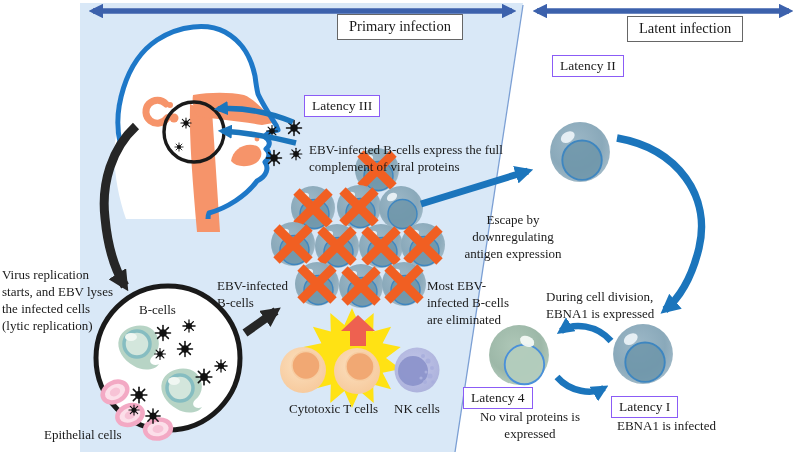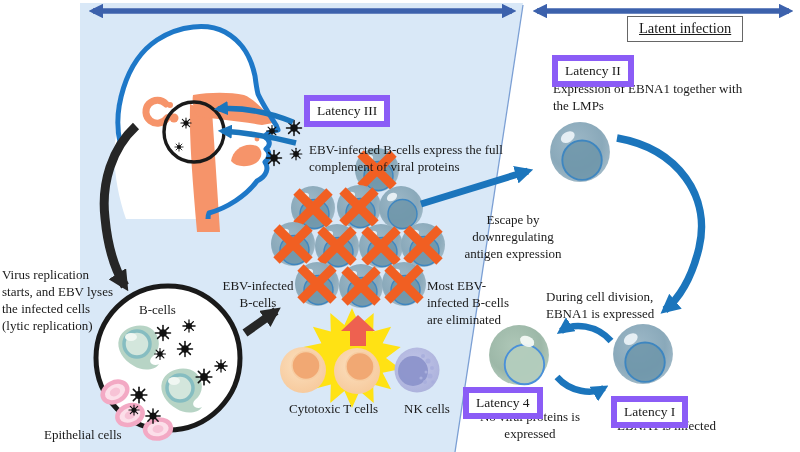--- a/index.html
+++ b/index.html
@@ -1,21 +1,21 @@
 <!DOCTYPE html>
 <html><head>
 <meta charset="utf-8">
 <style>
   html,body{margin:0;padding:0;background:#fff;}
   #stage{position:relative;width:800px;height:452px;overflow:hidden;background:#fff;
          font-family:"Liberation Serif","DejaVu Serif",serif;color:#1a1a1a;}
   #art{position:absolute;left:0;top:0;}
   .txt{position:absolute;font-size:13px;line-height:1.32;z-index:5;}
   .ctr{text-align:center;}
-  .lbox{position:absolute;z-index:6;background:#fff;border:6px solid #8b5cf6;
+  .lbox{position:absolute;z-index:6;background:#fff;border:1px solid #8b5cf6;
         font-size:13.5px;padding:1px 7px;white-space:nowrap;line-height:1.35;}
   .hbox{position:absolute;z-index:6;background:#fff;border:1px solid #666;
         font-size:14.5px;padding:2px 11px;white-space:nowrap;line-height:1.35;}
 </style>
 </head>
 <body>
 
 <div id="stage">
 
 <svg id="art" width="800" height="452" viewBox="0 0 800 452">
@@ -238,39 +238,39 @@
           <circle cx="13" cy="6" r="2.6"></circle>
       <circle cx="8" cy="12" r="2"></circle>
           <circle cx="16" cy="12" r="1.7"></circle>
           <circle cx="6" cy="-14" r="2"></circle>
       <circle cx="4" cy="8" r="1.6"></circle>
           <circle cx="9" cy="2" r="1.5"></circle>
     </g>
   </g>
 </svg>
 
-<div class="hbox" style="left:627px;top:16px;text-decoration:underline;">Latent infection</div>
+<div class="hbox" style="left:337px;top:14px;">Primary infection</div>
+<div class="hbox" style="left:627px;top:16px;">Latent infection</div>
 
 
 <div class="lbox" style="left:304px;top:95px;">Latency III</div>
 <div class="txt" style="left:309px;top:119px;width:202px;margin-top:22px;">EBV-infected B-cells express the full complement of viral proteins</div>
 
-<div class="txt" style="left:217px;top:277px;width:82px;text-align:center;">EBV-infected B-cells</div>
+<div class="txt" style="left:217px;top:277px;width:82px;">EBV-infected B-cells</div>
 <div class="txt" style="left:427px;top:277px;width:94px;">Most EBV-infected B-cells are eliminated</div>
 <div class="txt" style="left:2px;top:266px;width:118px;">Virus replication starts, and EBV lyses the infected cells (lytic replication)</div>
 
 <div class="txt ctr" style="left:458px;top:211px;width:110px;">Escape by downregulating antigen expression</div>
 <div class="txt" style="left:139px;top:301px;">B-cells</div>
 <div class="txt" style="left:44px;top:426px;">Epithelial cells</div>
 
 <div class="txt" style="left:289px;top:400px;">Cytotoxic T cells</div>
-<div class="txt" style="left:404px;top:400px;text-align:right;">NK cells</div>
+<div class="txt" style="left:394px;top:400px;text-align:right;">NK cells</div>
 
 <div class="lbox" style="left:552px;top:55px;">Latency II</div>
-<div class="txt" style="left:553px;top:80px;width:200px;">Expression of EBNA1 together with the LMPs</div>
 
 <div class="txt" style="left:546px;top:288px;width:140px;">During cell division, EBNA1 is expressed</div>
 
 <div class="lbox" style="left:463px;top:387px;">Latency 4</div>
 <div class="txt" style="left:466px;top:408px;width:128px;text-align:center;">No viral proteins is expressed</div>
 
 <div class="lbox" style="left:611px;top:396px;">Latency I</div>
 <div class="txt" style="left:617px;top:417px;width:160px;">EBNA1 is infected</div>
 
 </div>

